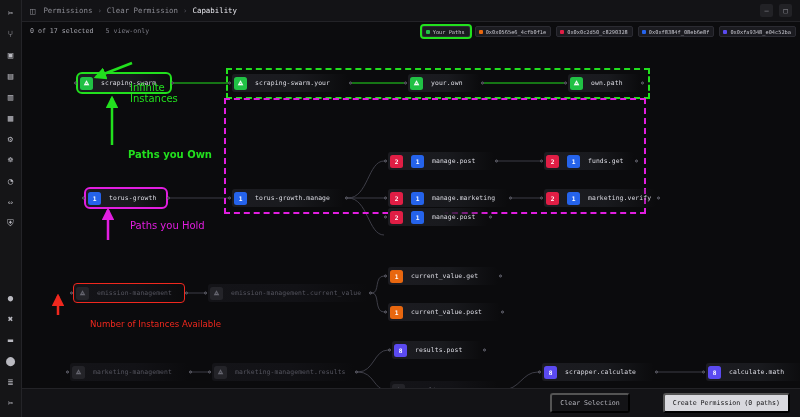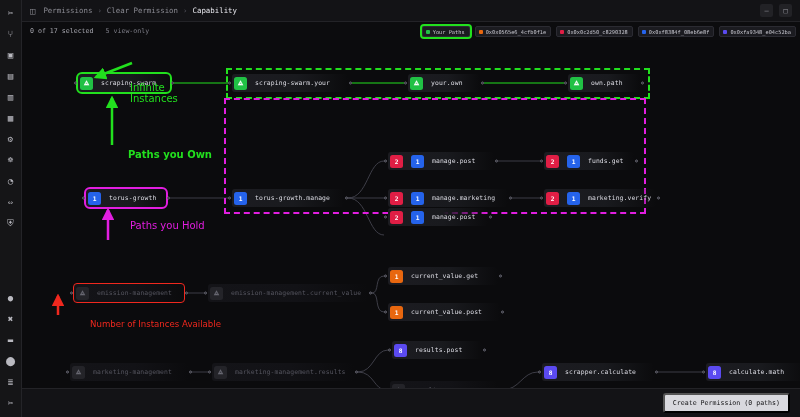--- a/index.html
+++ b/index.html
@@ -117,21 +117,21 @@
   #bottombar {
     position: absolute; left: 22px; bottom: 0; width: 778px; height: 29px;
     background: #131316; border-top: 1px solid #232327;
     display: flex; align-items: center; justify-content: flex-end; gap: 8px; padding: 0 10px;
   }
   .btn {
     font-size: 6.6px; border-radius: 3px; padding: 4px 8px;
     font-family: "DejaVu Sans Mono", monospace;
   }
   .btn.ghost { color: #b6b6be; background: transparent; }
-  .btn.primary { color: #121214; background: #d9d9de; }
+  .btn.primary { color: #121214; background: #d9d9de; margin-left: 25px; }
 </style>
 </head>
 <body>
 
 <div id="app">
 
   <div id="rail">
     <div id="rail-top" style="display:flex;flex-direction:column;align-items:center;padding-top:3px;">
         <div class="rail-ic">✂</div>
         <div class="rail-ic">⑂</div>
@@ -382,15 +382,16 @@
           </marker>
       </defs>
       <line x1="110" y1="23" x2="74" y2="37" stroke="#22e01e" stroke-width="2.5" marker-end="url(#ag)"></line>
       <line x1="90" y1="105" x2="90" y2="58" stroke="#22e01e" stroke-width="2.5" marker-end="url(#ag)"></line>
       <line x1="86" y1="200" x2="86" y2="170" stroke="#e21ee0" stroke-width="2.5" marker-end="url(#av)"></line>
       <line x1="36" y1="275" x2="36" y2="256" stroke="#f0281e" stroke-width="2.5" marker-end="url(#ar)"></line>
     </svg>
   </div>
 
   <div id="bottombar">
+    <button class="btn ghost">Clear Selection</button>
     <button class="btn primary">Create Permission (0 paths)</button>
   </div>
 </div>
 
 </body></html>

